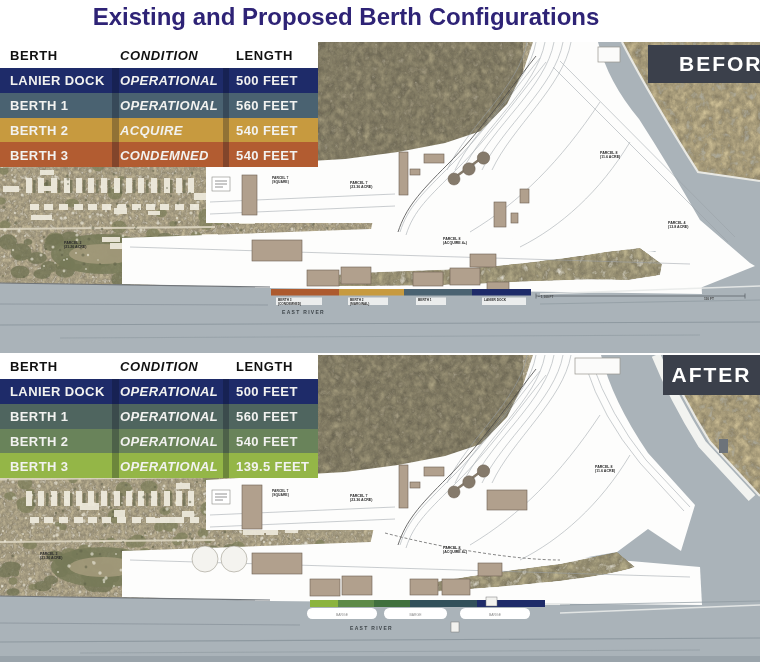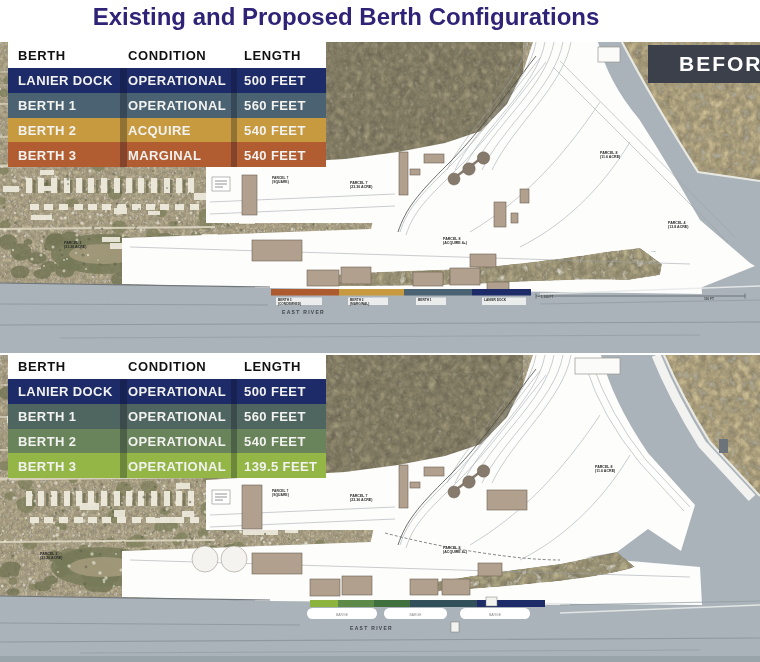--- a/index.html
+++ b/index.html
@@ -1,26 +1,26 @@
 <!DOCTYPE html>
 <html><head>
 <meta charset="utf-8">
 <style>
   html,body{margin:0;padding:0;background:#ffffff;width:760px;height:662px;overflow:hidden;}
   *{box-sizing:border-box;}
   #page{position:relative;width:760px;height:662px;font-family:"Liberation Sans", sans-serif;}
   .title{position:absolute;top:3px;left:0;width:692px;text-align:center;
     font-size:24px;font-weight:bold;color:#2e2376;letter-spacing:0px;}
   .panel{position:absolute;left:0;width:760px;overflow:hidden;}
-  .tbl{position:absolute;left:8px;width:318px;z-index:5;}
+  .tbl{position:absolute;left:0;width:318px;z-index:5;}
   .trow{position:absolute;left:0;width:318px;height:25px;}
   .trow span{position:absolute;top:50%;transform:translateY(-50%);font-size:13px;font-weight:bold;
     color:#f2f2f0;letter-spacing:0.4px;white-space:nowrap;}
   .thead span{color:#111111;letter-spacing:0.6px;}
-  .c1{left:10px;} .c2{left:120px;} .c3{left:236px;}
+  .c1{left:10px;} .c2{left:120px;font-style:italic;} .c3{left:236px;}
   .sep{position:absolute;top:0;height:100%;width:7px;background:rgba(8,12,28,0.28);}
   .s1{left:112px;width:7px;} .s2{left:223px;width:6px;}
   .taglabel{position:absolute;z-index:6;background:#3b404b;color:#ffffff;
     font-weight:bold;text-align:center;letter-spacing:2px;}
 </style>
 </head>
 <body>
 <div id="page">
 
   <div class="title">Existing and Proposed Berth Configurations</div>
@@ -746,21 +746,21 @@
     <div class="trow" style="top:75.5px;height:24.75px;background:#c79a3f;">
       <span class="c1">BERTH 2</span>
         <span class="c2">ACQUIRE</span>
         <span class="c3">540 FEET</span>
       <div class="sep s1"></div>
         <div class="sep s2"></div>
     </div>
 
     <div class="trow" style="top:100.25px;height:24.75px;background:#b25c31;">
       <span class="c1">BERTH 3</span>
-        <span class="c2">MARGINAL</span>
+        <span class="c2">CONDEMNED</span>
         <span class="c3">540 FEET</span>
       <div class="sep s1"></div>
         <div class="sep s2"></div>
     </div>
   </div>
 
   <div class="taglabel" style="left:648px;top:45px;width:112px;height:38px;line-height:38px;font-size:21px;padding-left:31px;">BEFORE</div>
 
   <div class="panel" id="panelAfter" style="top:355px;height:307px;"><svg width="760" height="307" viewBox="0 0 760 307">
 
@@ -1493,13 +1493,14 @@
 
     <div class="trow" style="top:100.25px;height:24.75px;background:#94b647;">
       <span class="c1">BERTH 3</span>
         <span class="c2">OPERATIONAL</span>
         <span class="c3">139.5 FEET</span>
       <div class="sep s1"></div>
         <div class="sep s2"></div>
     </div>
   </div>
 
+  <div class="taglabel" style="left:663px;top:355px;width:97px;height:40px;line-height:40px;font-size:21px;">AFTER</div>
 </div>
 
 </body></html>

